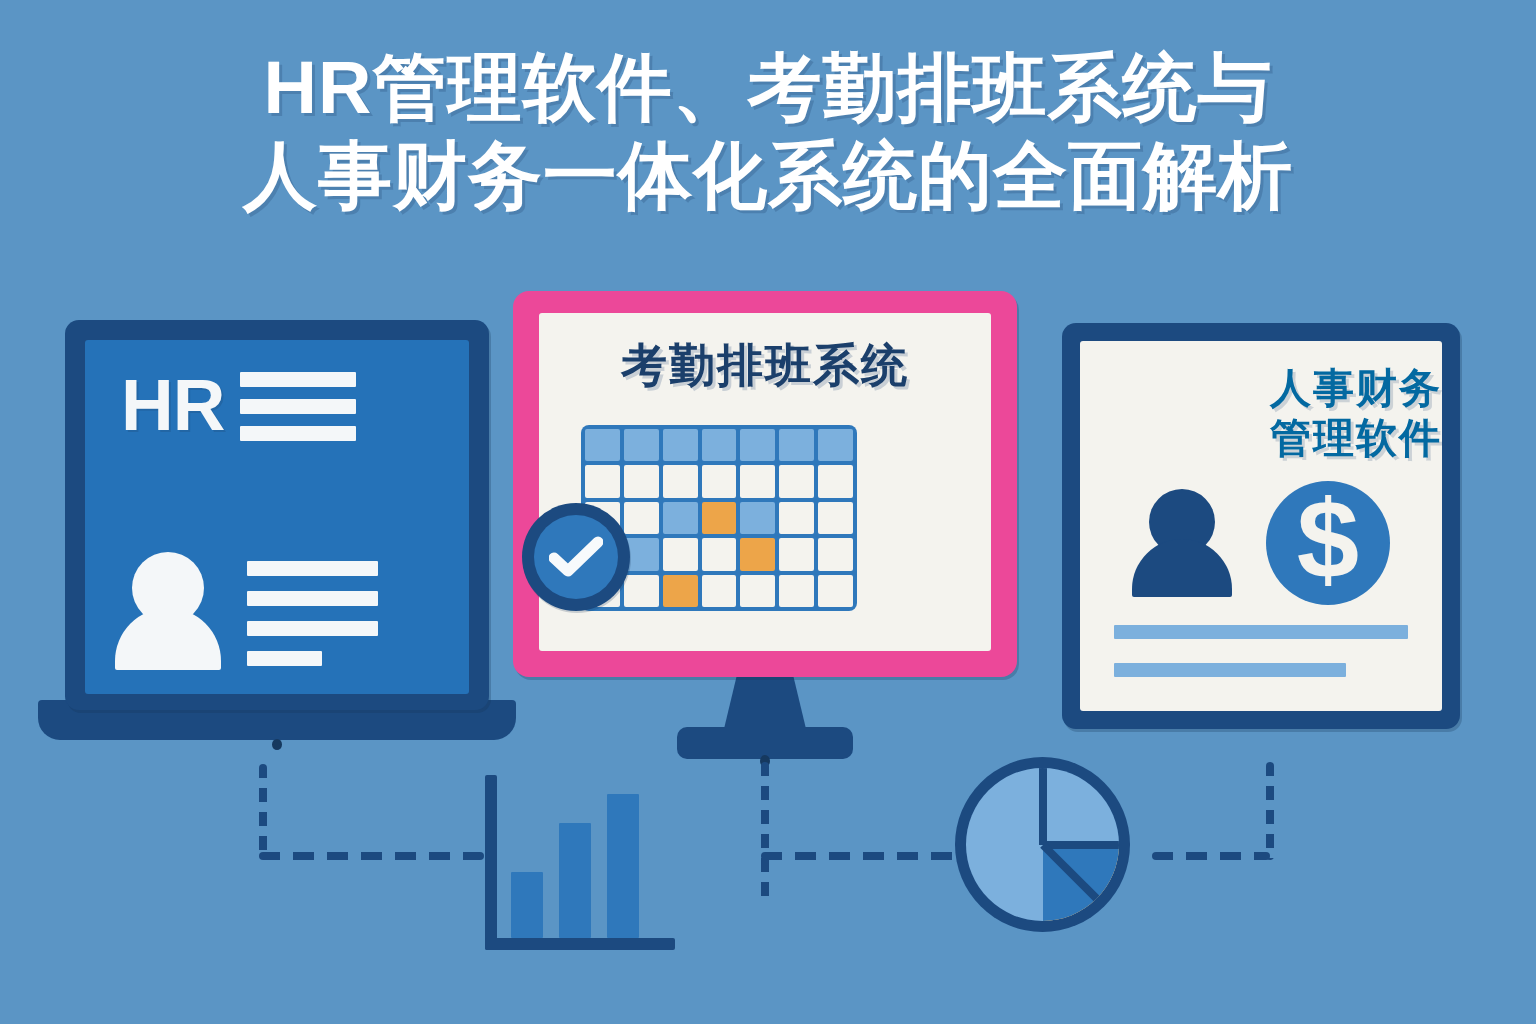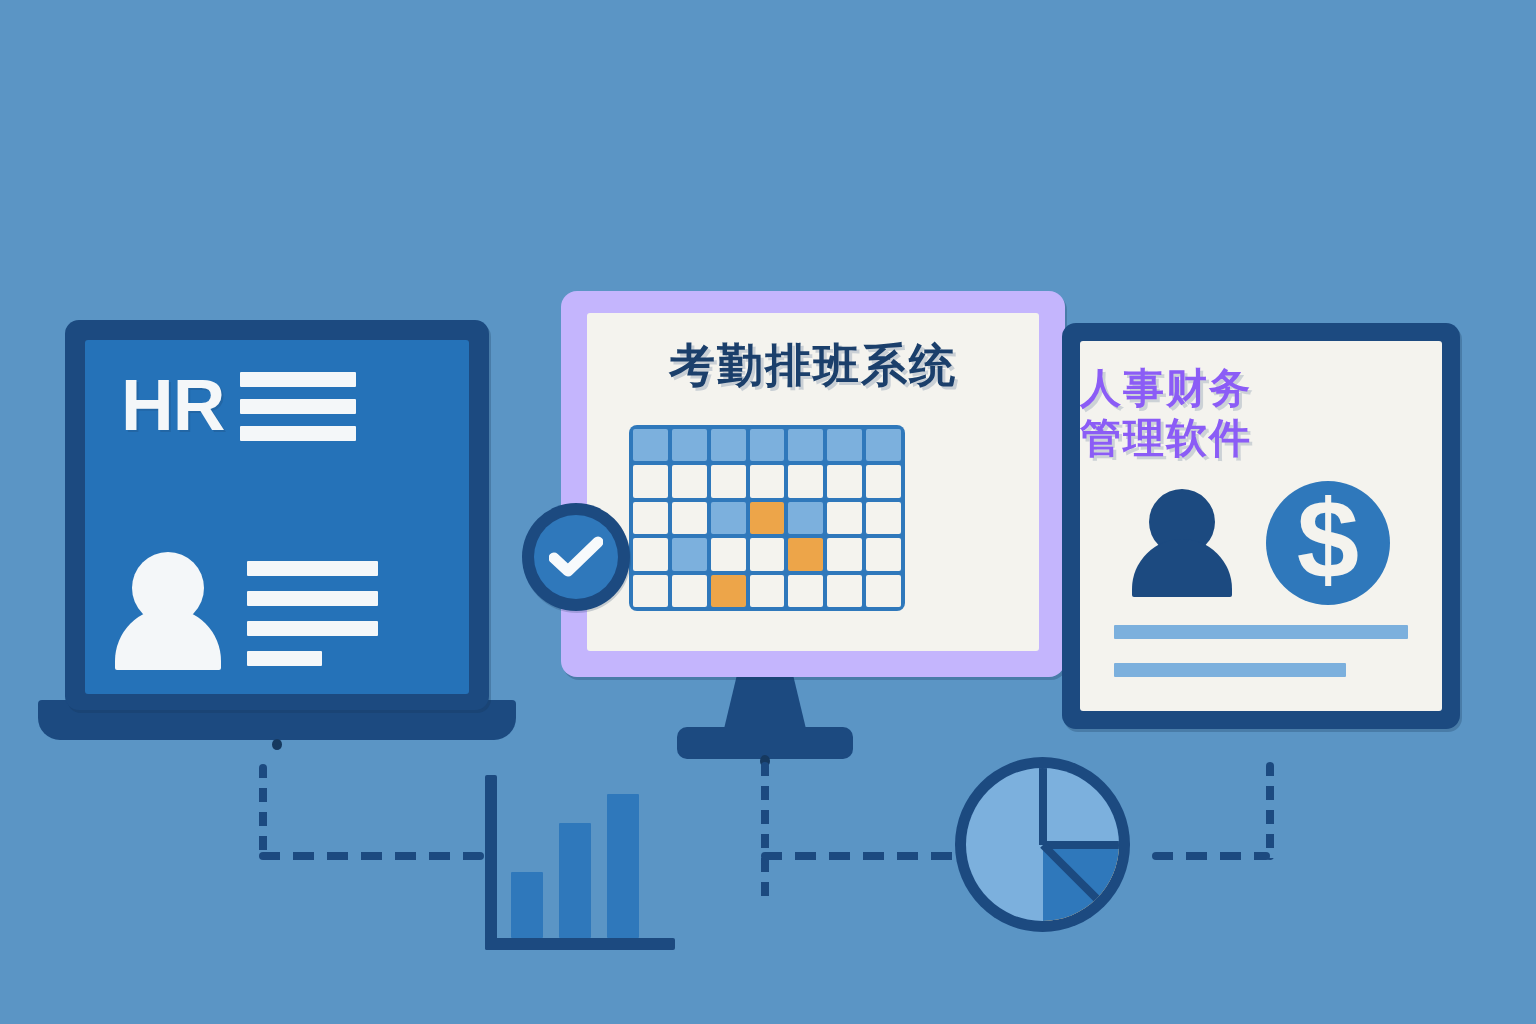--- a/index.html
+++ b/index.html
@@ -77,23 +77,22 @@
   }
   .person-lines{display:flex;flex-direction:column;gap:15px;padding-bottom:4px;}
   .person-lines i{display:block;height:15px;background:#f4f7f9;border-radius:1px;}
   .person-lines i.w-full{width:131px;}
   .person-lines i.w-short{width:75px;}
 
   
   #monitor{position:absolute;left:513px;top:291px;width:504px;height:462px;}
   .mon-bezel{
     position:absolute;left:0;top:0;width:504px;height:386px;
-    background:#c4b5fd;border-radius:16px;
+    background:#ec4899;border-radius:16px;
     box-shadow:2px 3px 0 rgba(20,50,85,.25);
-    margin-left:48px;
   }
   .mon-screen{
     position:absolute;left:26px;top:22px;right:26px;bottom:26px;
     background:#f4f3ee;border-radius:3px;overflow:hidden;
   }
   .mon-neck{
     position:absolute;left:50%;margin-left:-42px;top:386px;
     width:84px;height:56px;background:#1c4a80;
     clip-path:polygon(16% 0,84% 0,100% 100%,0 100%);
   }
@@ -141,22 +140,22 @@
   #rightcard{position:absolute;left:1062px;top:323px;width:398px;height:406px;}
   .card-frame{
     position:absolute;inset:0;background:#1c4a80;border-radius:14px;
     box-shadow:2px 3px 0 rgba(20,50,85,.25);
   }
   .card-inner{
     position:absolute;left:18px;top:18px;right:18px;bottom:18px;
     background:#f4f3ee;border-radius:3px;overflow:hidden;
   }
   .card-title{
-    position:absolute;left:0;top:22px;width:100%;text-align:left;
-    color:#8b5cf6;font-size:41px;font-weight:bold;line-height:50px;letter-spacing:2px;
+    position:absolute;left:0;top:22px;width:100%;text-align:right;
+    color:#0369a1;font-size:41px;font-weight:bold;line-height:50px;letter-spacing:2px;
     text-shadow:3px 3px 0 rgba(120,140,165,.32);
   }
   .fin-icons{
     position:absolute;left:0;top:140px;width:100%;
     display:flex;align-items:center;justify-content:center;gap:34px;
   }
   .fin-person{position:relative;width:100px;height:108px;}
   .fin-person .head{
     position:absolute;left:50%;margin-left:-33px;top:0;
     width:66px;height:66px;border-radius:50%;background:#1c4a80;
@@ -223,20 +222,24 @@
     background-image:linear-gradient(to right,#1c4a80 62%,transparent 0);
     background-size:34px 8px;background-repeat:repeat-x;
     border-radius:4px;
   }
 </style>
 </head>
 <body>
 
 <div id="stage">
 
+  <div class="title-wrap">
+    <div class="title-line">HR管理软件、考勤排班系统与</div>
+    <div class="title-line">人事财务一体化系统的全面解析</div>
+  </div>
 
   <div id="laptop">
     <div class="laptop-base"></div>
     <div class="laptop-notch"></div>
     <div class="laptop-lid">
       <div class="laptop-screen">
 
         <div class="hr-row">
           <div class="hr-text">HR</div>
           <div class="hr-bars">

